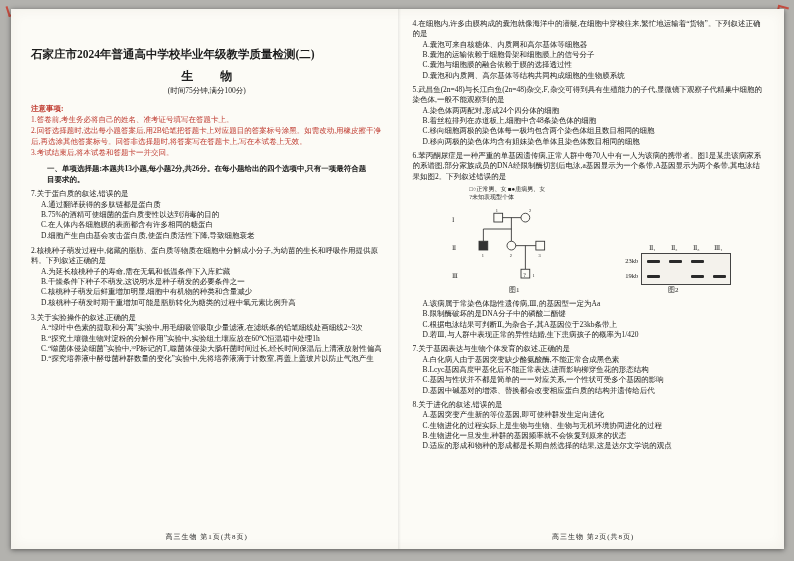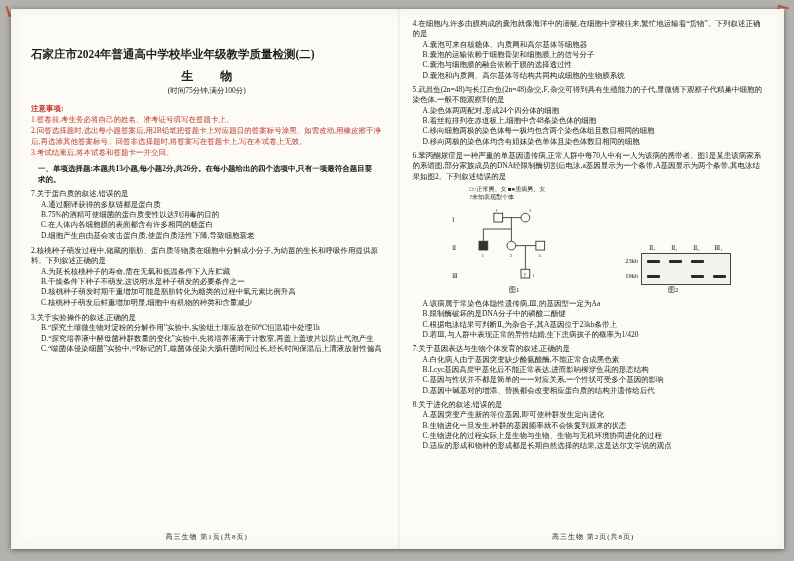--- a/index.html
+++ b/index.html
@@ -15,21 +15,21 @@
   .scan-mark{position:absolute;width:7px;height:9px;border-left:2px solid #cf3d2e;
              border-bottom:2px solid #cf3d2e;opacity:.85;}
   .scan-mark.tl{left:7px;top:5px;transform:rotate(-18deg);}
   .scan-mark.tr{right:7px;top:5px;transform:rotate(105deg);}
   .exam-title{text-align:left;font-size:11.5px;font-weight:bold;margin-top:26px;}
   .subject{text-align:center;font-size:12px;font-weight:bold;letter-spacing:12px;text-indent:12px;margin:5px 0 2px;}
   .time-note{text-align:center;font-size:7.5px;margin-bottom:7px;}
   .notice{color:#bf3a2f;}
   .notice-heading{font-weight:bold;margin-bottom:1px;}
   .notice-item{margin-bottom:1px;}
-  .section-header{font-weight:bold;margin:6px 7px 4px;}
+  .section-header{font-weight:bold;margin:6px 16px 4px;}
   .question{margin-bottom:5px;}
   .page-right .question{margin-bottom:4px;}
   .opt{padding-left:10px;}
   .page-footer{position:absolute;bottom:6px;left:4px;right:0;text-align:center;font-size:7px;letter-spacing:1px;}
   
   .fig-row{display:flex;justify-content:center;align-items:flex-end;gap:32px;margin:3px 0 3px;}
   .ped-block{text-align:center;}
   .legend{font-size:6px;text-align:left;margin-left:24px;line-height:1.35;color:#222;}
   .pedigree{width:138px;height:84px;display:block;margin:0 auto;}
   .fig-caption{text-align:center;font-size:7px;margin-top:1px;}
@@ -79,28 +79,29 @@
             <div class="stem">7.关于蛋白质的叙述,错误的是</div>
             <div class="opt">A.通过翻译获得的多肽链都是蛋白质</div>
             <div class="opt">B.75%的酒精可使细菌的蛋白质变性以达到消毒的目的</div>
             <div class="opt">C.在人体内各细胞膜的表面都含有许多相同的糖蛋白</div>
             <div class="opt">D.细胞产生自由基会攻击蛋白质,使蛋白质活性下降,导致细胞衰老</div>
           </div>
           <div class="question">
             <div class="stem">2.核桃种子萌发过程中,储藏的脂肪、蛋白质等物质在细胞中分解成小分子,为幼苗的生长和呼吸作用提供原料。下列叙述正确的是</div>
             <div class="opt">A.为延长核桃种子的寿命,需在无氧和低温条件下入库贮藏</div>
             <div class="opt">B.干燥条件下种子不萌发,这说明水是种子萌发的必要条件之一</div>
+            <div class="opt">C.核桃种子萌发后鲜重增加明显,细胞中有机物的种类和含量减少</div>
             <div class="opt">D.核桃种子萌发时期干重增加可能是脂肪转化为糖类的过程中氧元素比例升高</div>
-            <div class="opt">C.核桃种子萌发后鲜重增加明显,细胞中有机物的种类和含量减少</div>
           </div>
           <div class="question">
             <div class="stem">3.关于实验操作的叙述,正确的是</div>
+            <div class="opt">A.“绿叶中色素的提取和分离”实验中,用毛细吸管吸取少量滤液,在滤纸条的铅笔细线处画细线2~3次</div>
             <div class="opt">B.“探究土壤微生物对淀粉的分解作用”实验中,实验组土壤应放在60℃恒温箱中处理1h</div>
+            <div class="opt">C.“噬菌体侵染细菌”实验中,³²P标记的T₂噬菌体侵染大肠杆菌时间过长,经长时间保温后上清液放射性偏高</div>
             <div class="opt">D.“探究培养液中酵母菌种群数量的变化”实验中,先将培养液滴于计数室,再盖上盖玻片以防止气泡产生</div>
-            <div class="opt">C.“噬菌体侵染细菌”实验中,³²P标记的T₂噬菌体侵染大肠杆菌时间过长,经长时间保温后上清液放射性偏高</div>
           </div>
         </div>
 
       <div class="page-footer">高三生物  第1页(共8页)</div>
     </div>
 
     <div class="page page-right">
 
       <div>
           <div class="question">
@@ -207,22 +208,22 @@
           <div class="question">
             <div class="stem">7.关于基因表达与生物个体发育的叙述,正确的是</div>
             <div class="opt">A.白化病人由于基因突变缺少酪氨酸酶,不能正常合成黑色素</div>
             <div class="opt">B.Lcyc基因高度甲基化后不能正常表达,进而影响柳穿鱼花的形态结构</div>
             <div class="opt">C.基因与性状并不都是简单的一一对应关系,一个性状可受多个基因的影响</div>
             <div class="opt">D.基因中碱基对的增添、替换都会改变相应蛋白质的结构并遗传给后代</div>
           </div>
           <div class="question">
             <div class="stem">8.关于进化的叙述,错误的是</div>
             <div class="opt">A.基因突变产生新的等位基因,即可使种群发生定向进化</div>
+            <div class="opt">C.生物进化的过程实际上是生物与生物、生物与无机环境协同进化的过程</div>
             <div class="opt">B.生物进化一旦发生,种群的基因频率就不会恢复到原来的状态</div>
-            <div class="opt">C.生物进化的过程实际上是生物与生物、生物与无机环境协同进化的过程</div>
             <div class="opt">D.适应的形成和物种的形成都是长期自然选择的结果,这是达尔文学说的观点</div>
           </div>
         </div>
 
       <div class="page-footer">高三生物  第2页(共8页)</div>
     </div>
   </div>
 </div>
 
 </body></html>

